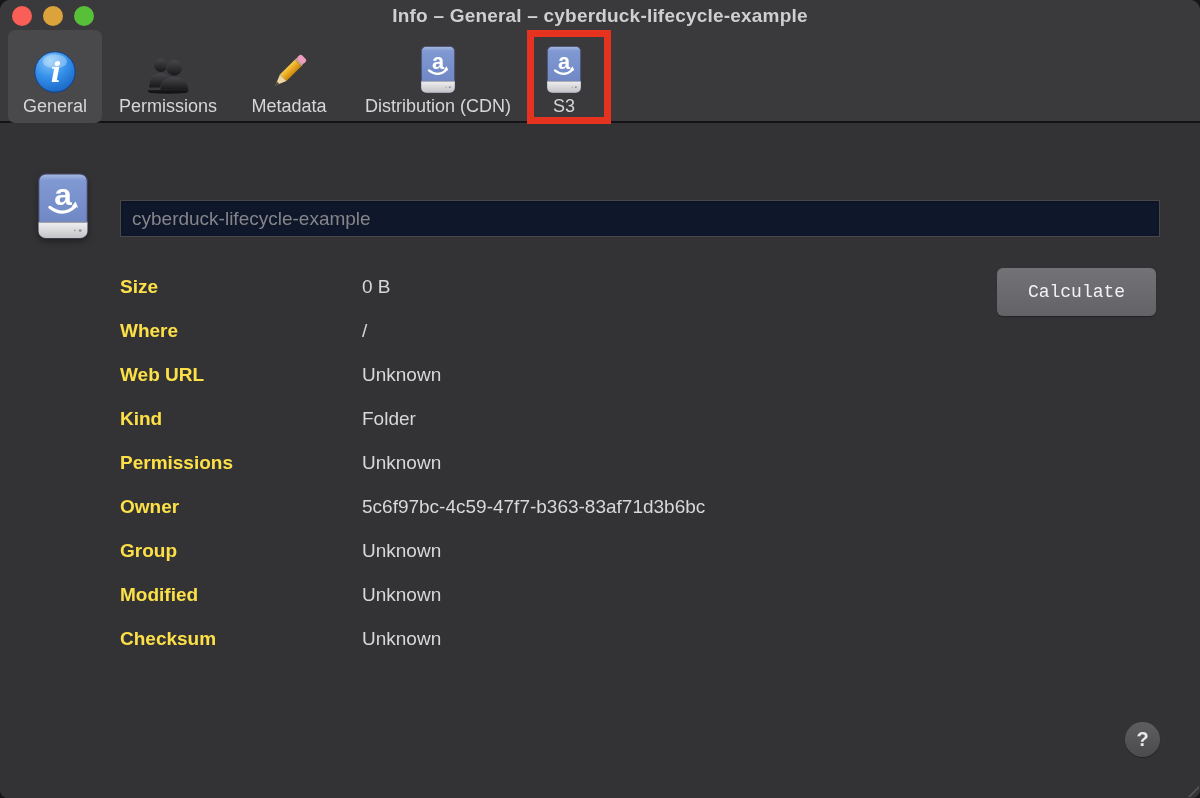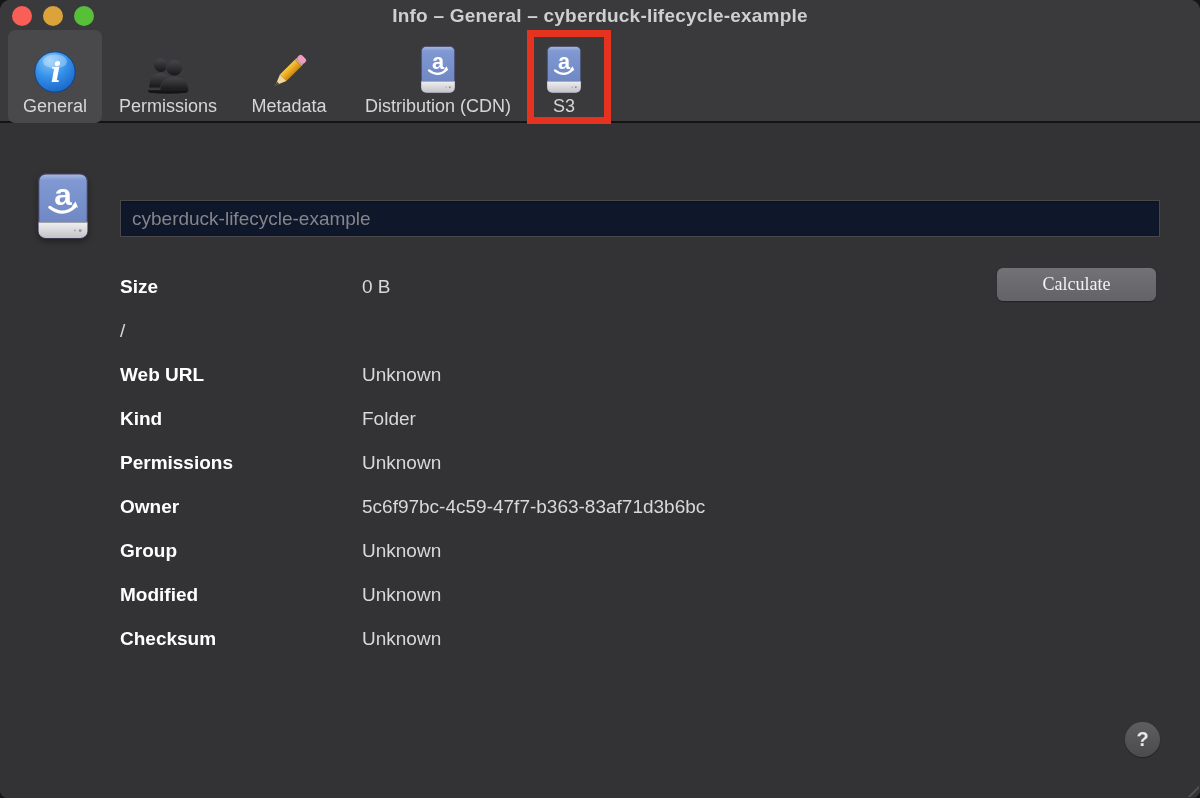--- a/index.html
+++ b/index.html
@@ -32,26 +32,26 @@
   .content{position:absolute;left:0;top:125px;right:0;bottom:0;background:#333335;}
   .bigicon{position:absolute;left:34px;top:47px;filter:drop-shadow(0 3px 3px rgba(0,0,0,.35));}
   .filename{
     position:absolute;left:120px;top:75px;width:1040px;height:37px;
     background:#0f172a;border:1px solid #48484b;color:#85858a;
     font-size:19px;padding:0 11px;font-family:"Liberation Sans",sans-serif;
     box-shadow:inset 0 1px 2px rgba(0,0,0,.25);
   }
   .fields{position:absolute;left:120px;top:140px;}
   .frow{display:grid;grid-template-columns:242px auto;height:44px;align-items:center;}
-  .flabel{font-weight:700;font-size:19px;color:#ffffff;white-space:nowrap;}
+  .flabel{font-weight:700;font-size:19px;color:#fde047;white-space:nowrap;}
   .fvalue{font-size:19px;color:#d8d8da;white-space:nowrap;}
   .calc{
-    position:absolute;left:997px;top:143px;width:159px;height:33px;border:none;border-radius:6px;
+    position:absolute;left:997px;top:143px;width:159px;height:48px;border:none;border-radius:6px;
     background:linear-gradient(#737377,#636367);color:#f2f2f4;font-size:18px;
-    font-family:Liberation Serif, serif;box-shadow:0 1px 1px rgba(0,0,0,.35);
+    font-family:Liberation Mono, monospace;box-shadow:0 1px 1px rgba(0,0,0,.35);
   }
   .help{
     position:absolute;left:1125px;top:597px;width:35px;height:35px;border:none;border-radius:50%;
     background:linear-gradient(#5e5e61,#4b4b4e);color:#e7e7e9;font-size:20px;font-weight:700;
     text-align:center;line-height:33px;padding:0;font-family:"Liberation Sans",sans-serif;
     box-shadow:0 1px 1px rgba(0,0,0,.35);
   }
   .grip{
     position:absolute;right:1px;bottom:1px;width:13px;height:13px;opacity:.8;
     background:linear-gradient(135deg,transparent 55%,#55555a 55%,#55555a 66%,transparent 66%);
@@ -206,20 +206,21 @@
     <circle cx="35" cy="46.5" r="1.1" fill="#909098"></circle>
     <circle cx="31" cy="46.5" r="0.8" fill="#a8a8b0"></circle>
         </svg></div>
     <input class="filename" type="text" value="cyberduck-lifecycle-example" style="">
     <div class="fields">
         <div class="frow">
           <div class="flabel">Size</div>
           <div class="fvalue">0 B</div>
         </div>
         <div class="frow">
+          <div class="flabel">Where</div>
           <div class="fvalue">/</div>
         </div>
         <div class="frow">
           <div class="flabel">Web URL</div>
           <div class="fvalue">Unknown</div>
         </div>
         <div class="frow">
           <div class="flabel">Kind</div>
           <div class="fvalue">Folder</div>
         </div>

